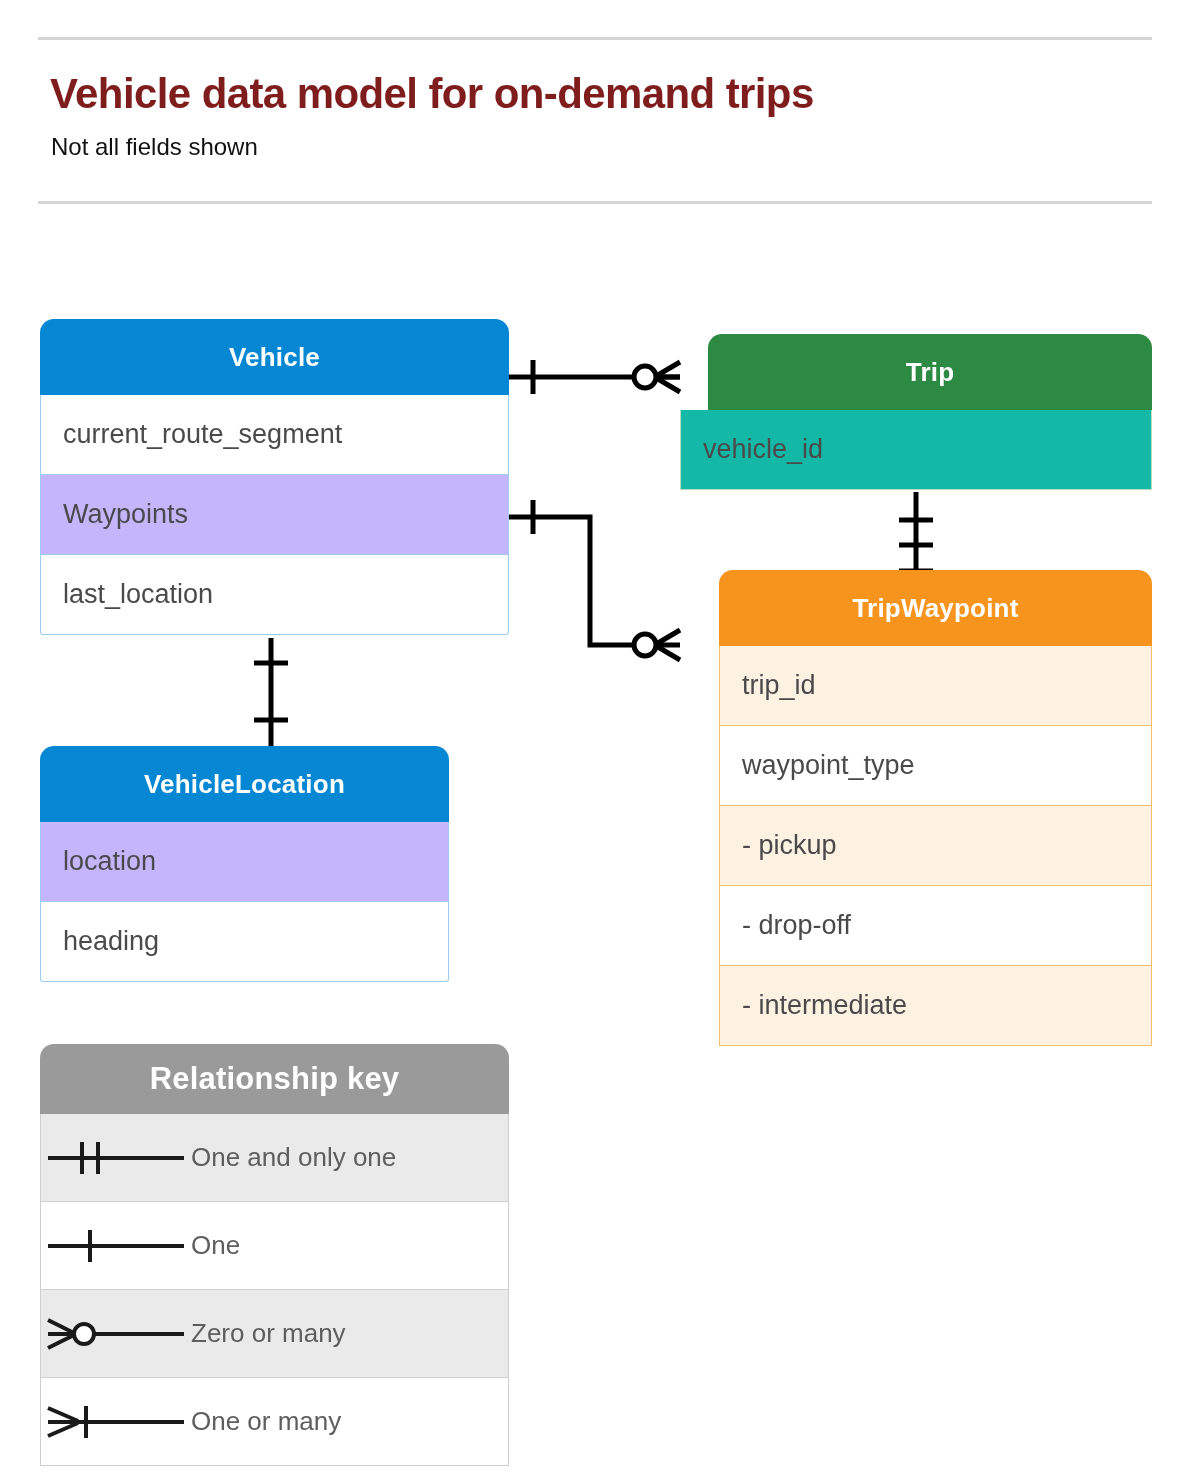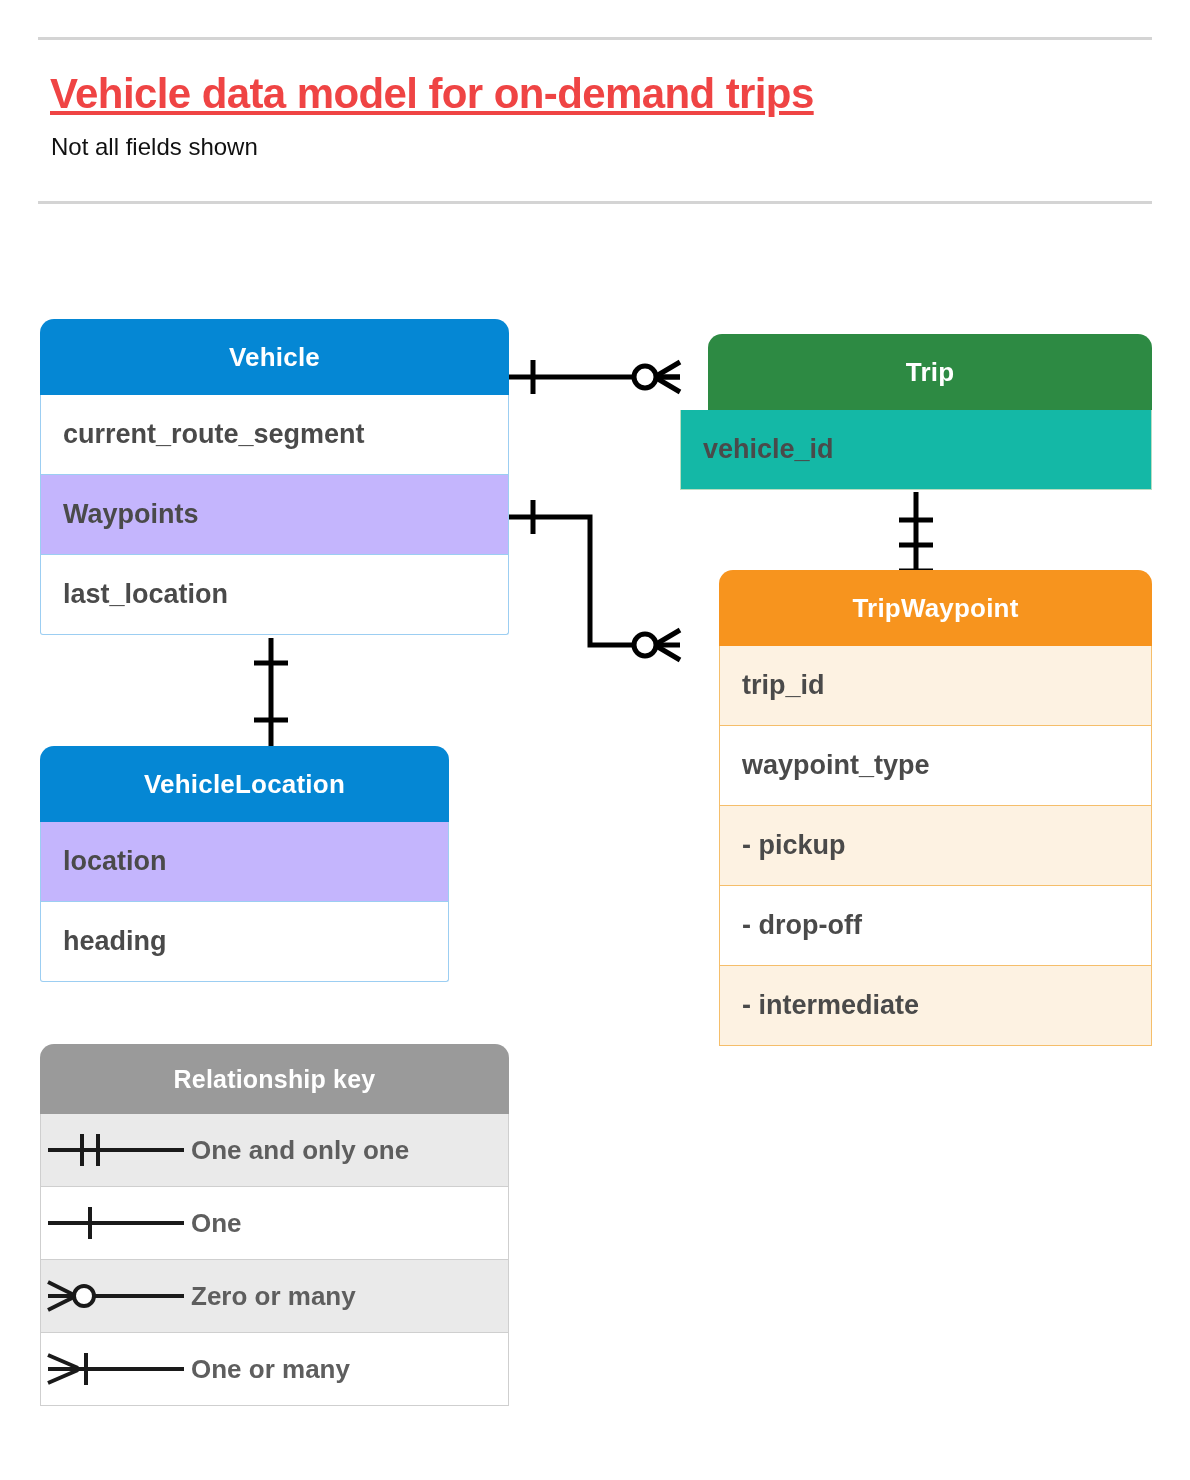--- a/index.html
+++ b/index.html
@@ -26,24 +26,23 @@
     position: absolute;
     left: 38px; top: 201px;
     width: 1114px; height: 3px;
     background: #d4d4d4;
   }
   #page-title {
     position: absolute;
     left: 50px; top: 70px;
     font-size: 42px;
     font-weight: 700;
-    color: #ef4444;
+    color: #7f1d1d;
     letter-spacing: -0.6px;
     white-space: nowrap;
-    text-decoration: underline;
   }
   #page-subtitle {
     position: absolute;
     left: 51px; top: 133px;
     font-size: 24px;
     font-weight: 400;
     color: #111111;
     white-space: nowrap;
   }
 
@@ -65,21 +64,21 @@
     letter-spacing: 0.2px;
   }
   .entity-row {
     box-sizing: border-box;
     height: 80px;
     display: flex;
     align-items: center;
     padding-left: 22px;
     font-size: 27px;
     color: #4a4a4a;
-    font-weight: 700;
+    font-weight: 400;
   }
 
   
   .theme-blue .entity-header { background: #0587d4; }
   .theme-blue .entity-row {
     border: 1px solid #9ccef2;
     border-top: none;
     background: #ffffff;
   }
   .theme-blue .entity-row.alt { background: #c4b5fd; }
@@ -100,26 +99,26 @@
   .theme-orange .entity-header { background: #f7941e; }
   .theme-orange .entity-row {
     border: 1px solid #f5be6a;
     border-top: none;
     background: #ffffff;
   }
   .theme-orange .entity-row.alt { background: #fdf2e2; }
   .theme-orange .entity-row:first-of-type { border-top: 1px solid #f5be6a; }
 
   
-  .theme-gray .entity-header { background: #9a9a9a; height: 70px; font-size: 25px; }
+  .theme-gray .entity-header { background: #9a9a9a; height: 70px; font-size: 31px; }
   .theme-gray .entity-row {
     border: 1px solid #cfcfcf;
     border-top: none;
     background: #ffffff;
-    height: 73px;
+    height: 88px;
     padding-left: 0;
   }
   .theme-gray .entity-row.alt { background: #eaeaea; }
   .theme-gray .entity-row:first-of-type { border-top: 1px solid #cfcfcf; }
 
   
   #entity-vehicle          { left: 40px;  top: 319px;  width: 469px; }
   #entity-trip             { left: 680px; top: 334px;  width: 472px; }
   #entity-tripwaypoint     { left: 680px; top: 570px;  width: 472px; padding-left: 39px; }
   #entity-vehiclelocation  { left: 40px;  top: 746px;  width: 409px; }

